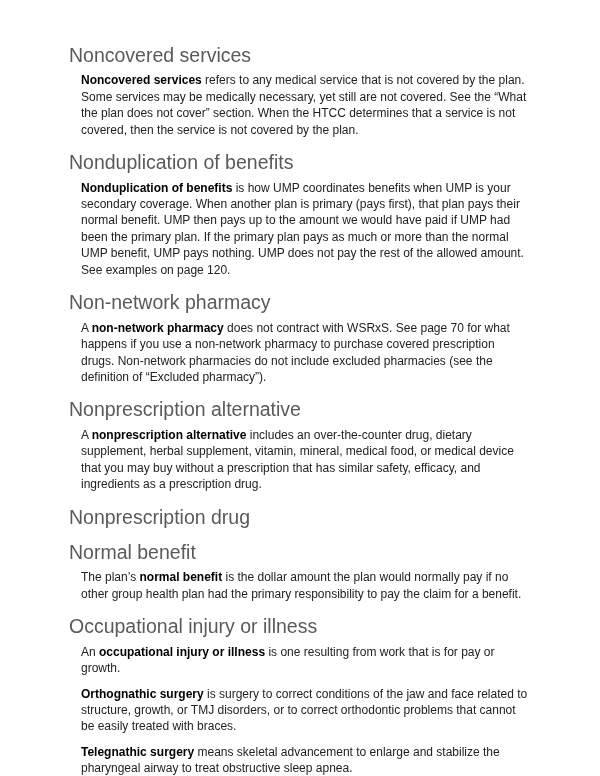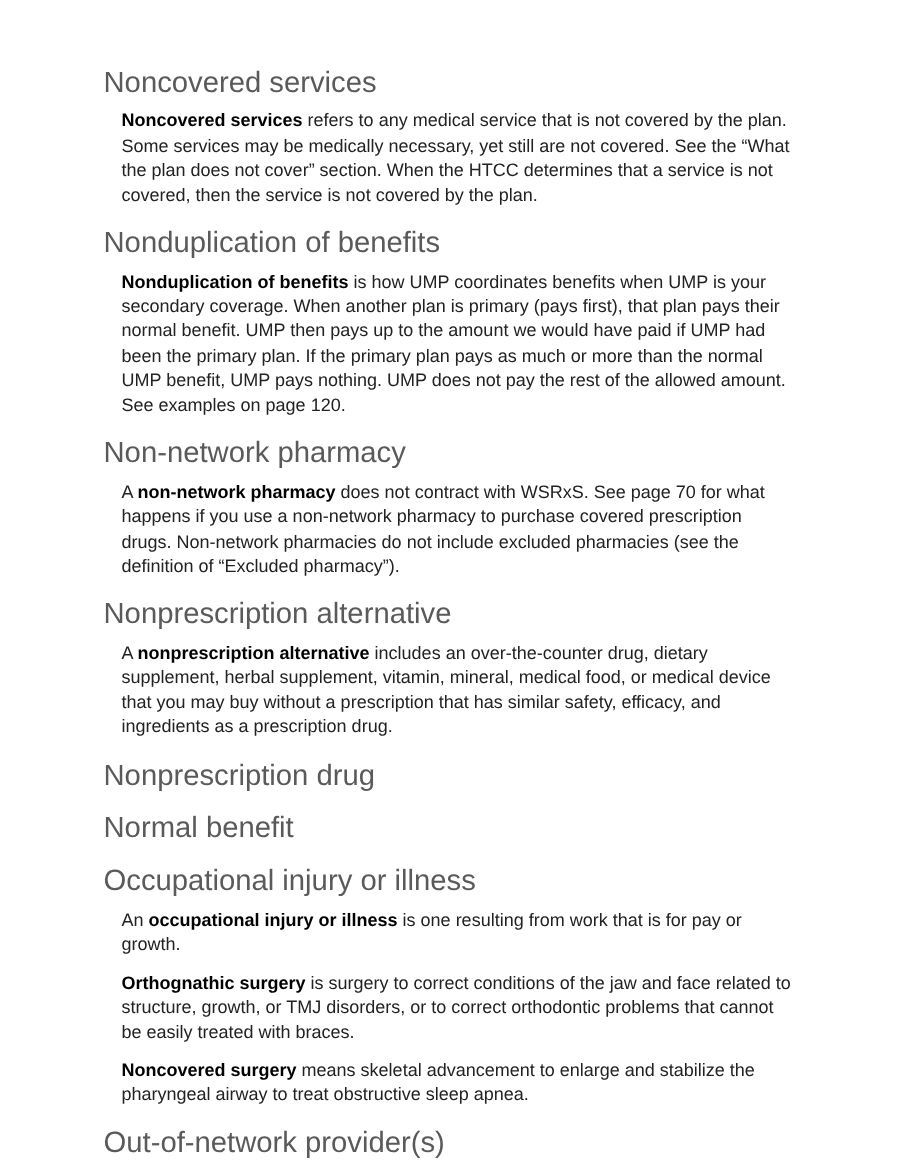--- a/index.html
+++ b/index.html
@@ -41,20 +41,21 @@
       <h2 class="section-heading">Noncovered services</h2>
       <p class="body-paragraph"><strong>Noncovered services</strong><span> refers to any medical service that is not covered by the plan. Some services may be medically necessary, yet still are not covered. See the “What the plan does not cover” section.  When the HTCC determines that a service is not covered, then the service is not covered by the plan.</span></p>
       <h2 class="section-heading">Nonduplication of benefits</h2>
       <p class="body-paragraph"><strong>Nonduplication of benefits</strong><span> is how UMP coordinates benefits when UMP is your secondary coverage. When another plan is primary (pays first), that plan pays their normal benefit. UMP then pays up to the amount we would have paid if UMP had been the primary plan. If the primary plan pays as much or more than the normal UMP benefit, UMP pays nothing. UMP does not pay the rest of the allowed amount. See examples on page 120.</span></p>
       <h2 class="section-heading">Non-network pharmacy</h2>
       <p class="body-paragraph"><span>A </span><strong>non-network pharmacy</strong><span> does not contract with WSRxS. See page 70 for what happens if you use a non-network pharmacy to purchase covered prescription drugs. Non-network pharmacies do not include excluded pharmacies (see the definition of “Excluded pharmacy”).</span></p>
       <h2 class="section-heading">Nonprescription alternative</h2>
       <p class="body-paragraph"><span>A </span><strong>nonprescription alternative</strong><span> includes an over-the-counter drug, dietary supplement, herbal supplement, vitamin, mineral, medical food, or medical device that you may buy without a prescription that has similar safety, efficacy, and ingredients as a prescription drug.</span></p>
       <h2 class="section-heading">Nonprescription drug</h2>
       <h2 class="section-heading">Normal benefit</h2>
+      <p class="body-paragraph"><span>The plan’s </span><strong>normal benefit</strong><span> is the dollar amount the plan would normally pay if no other group health plan had the primary responsibility to pay the claim for a benefit.</span></p>
       <h2 class="section-heading">Occupational injury or illness</h2>
       <p class="body-paragraph"><span>An </span><strong>occupational injury or illness</strong><span> is one resulting from work that is for pay or growth.</span></p>
       <p class="body-paragraph"><strong>Orthognathic surgery</strong><span> is surgery to correct conditions of the jaw and face related to structure, growth, or TMJ disorders, or to correct orthodontic problems that cannot be easily treated with braces.</span></p>
-      <p class="body-paragraph"><strong>Noncovered surgery</strong><span> means skeletal advancement to enlarge and stabilize the pharyngeal airway to treat obstructive sleep apnea.</span></p>
+      <p class="body-paragraph"><strong>Telegnathic surgery</strong><span> means skeletal advancement to enlarge and stabilize the pharyngeal airway to treat obstructive sleep apnea.</span></p>
       <h2 class="section-heading">Out-of-network provider(s)</h2>
     </div>
 
 </div>
 
 </body></html>

